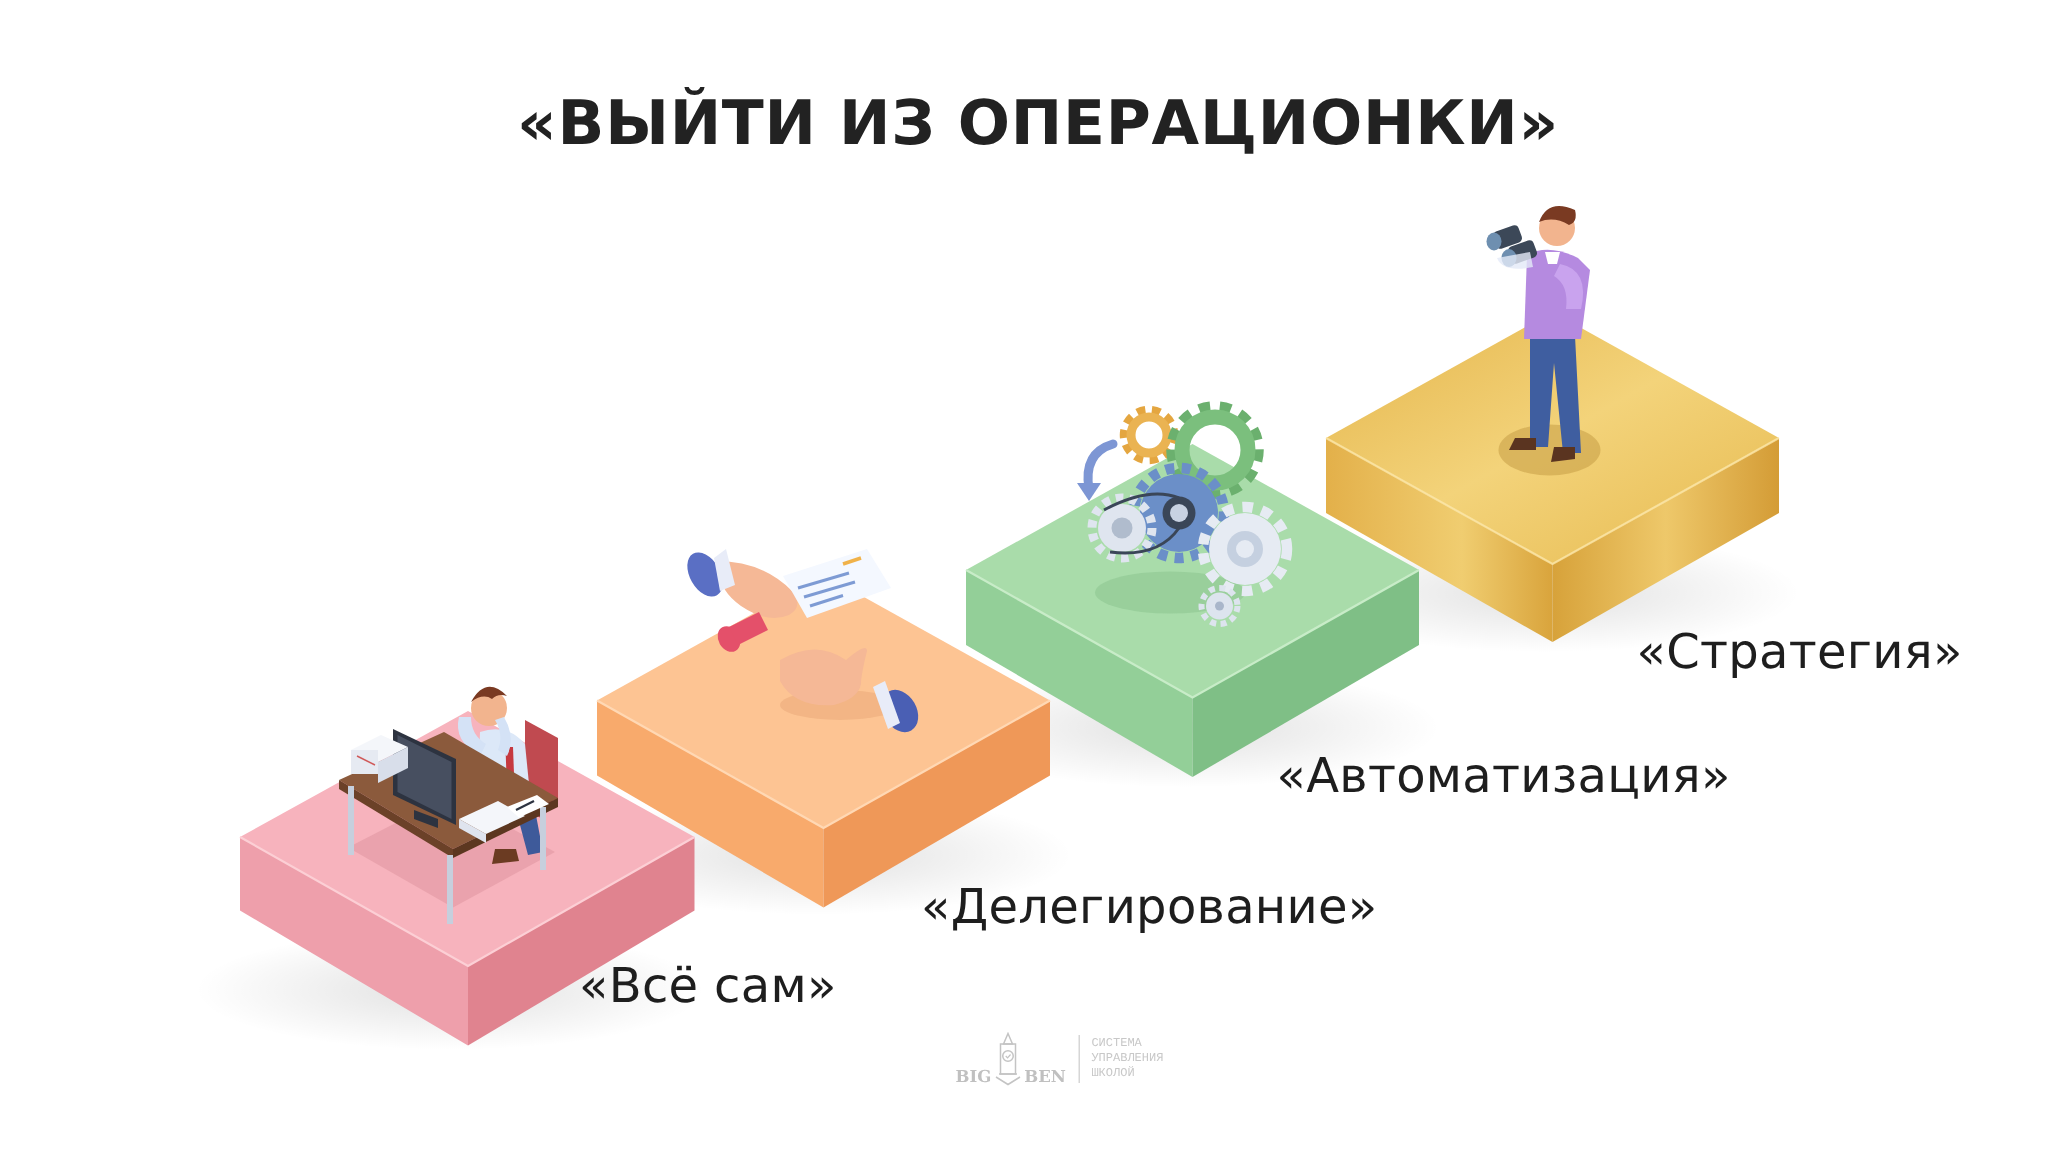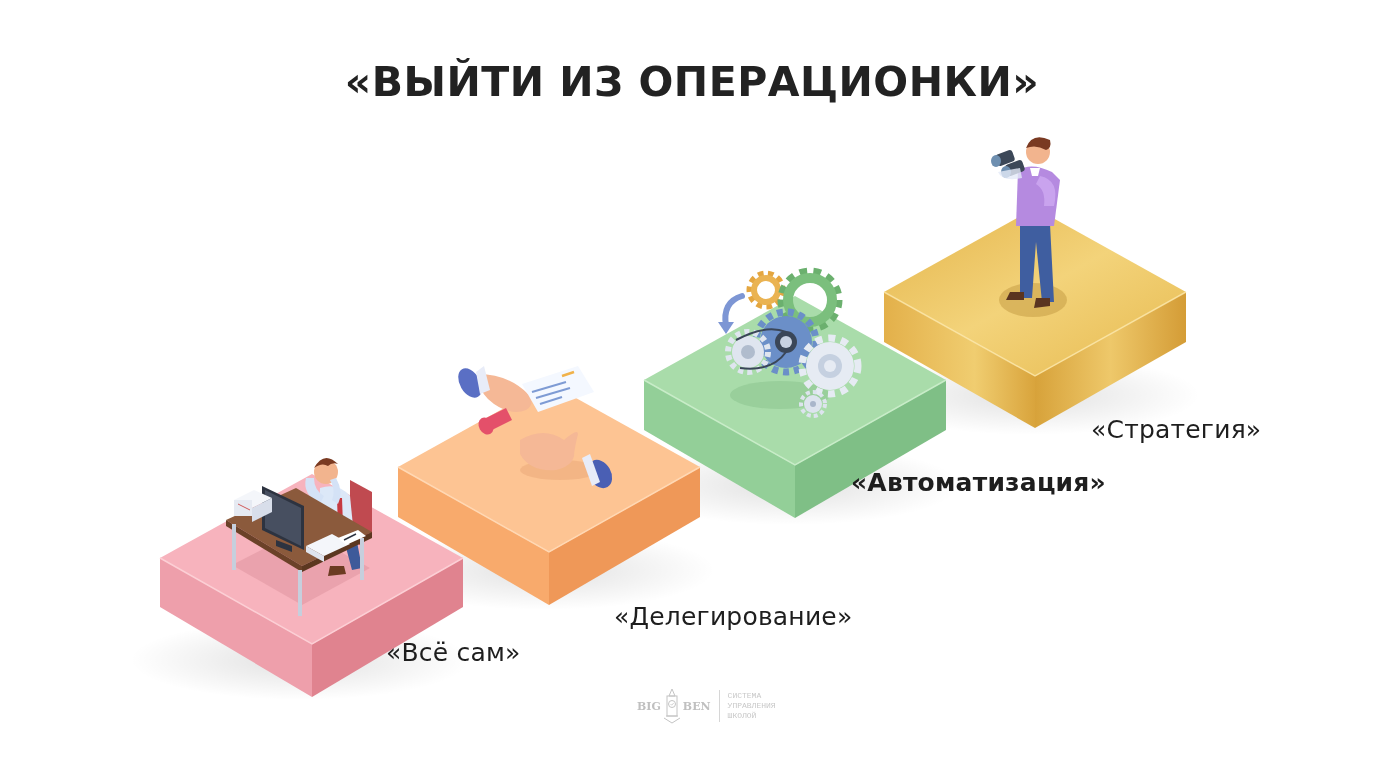--- a/index.html
+++ b/index.html
@@ -15,33 +15,33 @@
     font-family: "DejaVu Sans", sans-serif;
     font-weight: bold;
     font-size: 41px;
     letter-spacing: 0.5px;
     color: #222222;
   }
   .scene { position: absolute; left: 0; top: 0; }
   .step-label {
     position: absolute;
     font-family: "DejaVu Sans", sans-serif;
-    font-size: 25px;
+    font-size: 32px;
     color: #1e1e1e;
     white-space: nowrap;
     letter-spacing: 0.2px;
   }
   .logo {
     position: absolute; left: 637px; top: 688px;
     display: flex; align-items: center; gap: 8px;
     color: #c4c4c4;
   }
   .logo-brand {
     font-family: "DejaVu Serif", serif; font-weight: bold; font-size: 11px;
-    display: flex; align-items: center; gap: 2px; color: #c0c0c0;
+    display: flex; align-items: flex-end; gap: 2px; color: #c0c0c0;
   }
   .logo-divider { width: 1px; height: 32px; background: #d6d6d6; }
   .logo-caption {
     font-family: Liberation Mono, monospace; font-size: 8px; line-height: 10px;
     color: #c8c8c8; text-transform: uppercase;
   }
 </style>
 </head>
 <body>
 
@@ -223,22 +223,22 @@
 
     <rect x="996" y="152" width="18" height="12" rx="3" fill="#3c4858" transform="rotate(-20 1005 158)"></rect>
     <rect x="1006" y="162" width="18" height="12" rx="3" fill="#3c4858" transform="rotate(-20 1015 168)"></rect>
     <ellipse cx="996" cy="161" rx="5" ry="6" fill="#6e8fb0"></ellipse>
     <ellipse cx="1006" cy="172" rx="5" ry="6" fill="#6e8fb0"></ellipse>
     <path d="M998,172 q4,10 24,6 l-2,-10 z" fill="#e3eaf8" opacity="0.8"></path>
   </g>
 </svg>
 
 <div class="step-label" style="left:386px; top:638px;">«Всё сам»</div>
-<div class="step-label" style="left:614px; top:585px;margin-top:17px;">«Делегирование»</div>
-<div class="step-label" style="left:851px; top:468px;font-weight:bold;">«Автоматизация»</div>
+<div class="step-label" style="left:614px; top:585px;">«Делегирование»</div>
+<div class="step-label" style="left:851px; top:498px;">«Автоматизация»</div>
 <div class="step-label" style="left:1091px; top:415px;">«Стратегия»</div>
 
 <div class="logo">
   <div class="logo-brand">
     <span>BIG</span>
     <svg width="18" height="36" viewBox="0 0 18 36">
       <polygon points="9,1 12,8 6,8" fill="none" stroke="#c4c4c4" stroke-width="1"></polygon>
       <rect x="4" y="8" width="10" height="20" fill="none" stroke="#c4c4c4" stroke-width="1"></rect>
       <circle cx="9" cy="16" r="3.5" fill="none" stroke="#c4c4c4" stroke-width="1"></circle>
       <path d="M7.5,16 l1.2,1.2 l2,-2.2" fill="none" stroke="#c4c4c4" stroke-width="0.8"></path>

